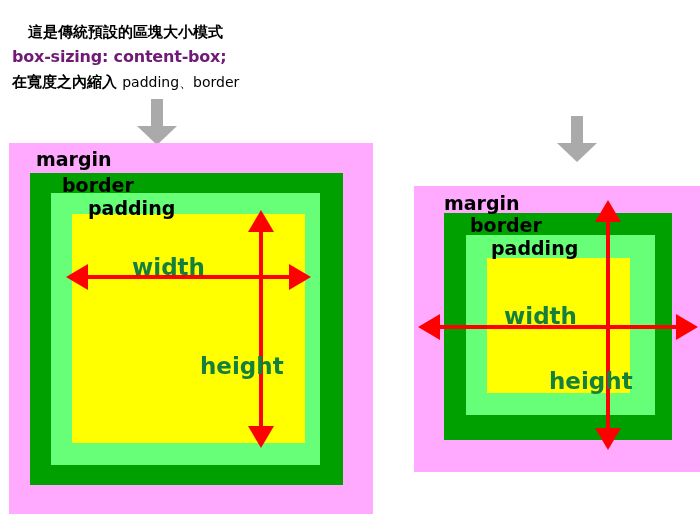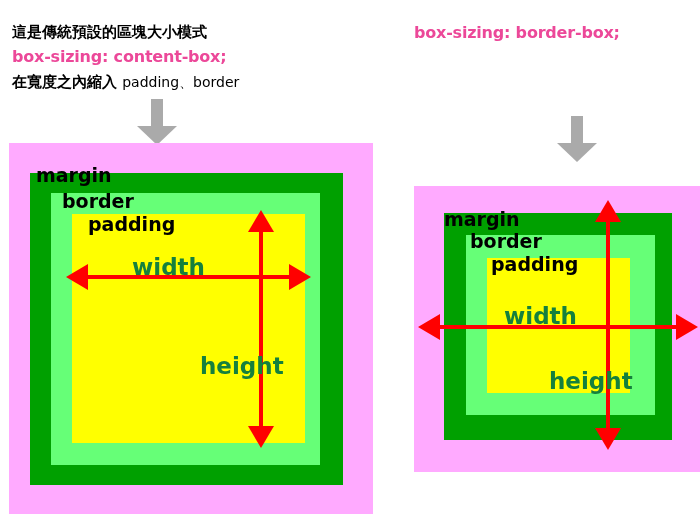--- a/index.html
+++ b/index.html
@@ -23,25 +23,26 @@
     line-height: 1.62;
     white-space: nowrap;
   }
   .caption .line {
     display: block;
   }
   .caption .line.l1 {
     font-size: 15px;
     font-weight: 700;
     letter-spacing: 0px;
+    margin-left: 16px;
   }
   .caption .line.l2 {
     font-size: 16px;
     font-weight: 700;
-    color: #ec4899;
+    color: #701a75;
     letter-spacing: -0.2px;
   }
   .caption .line.l3 {
     font-size: 15px;
     font-weight: 700;
   }
   .caption .line.l3 .mono {
     font-weight: 400;
     font-size: 14px;
   }
@@ -94,21 +95,20 @@
     background: #ffff00;
   }
 
   .box-label {
     position: absolute;
     font-size: 19px;
     font-weight: 700;
     color: #000000;
     white-space: nowrap;
     line-height: 1;
-    margin-top: 16px;
   }
   .dim-label {
     position: absolute;
     font-size: 23px;
     font-weight: 700;
     color: #15803d;
     white-space: nowrap;
     line-height: 1;
   }
 
@@ -218,21 +218,20 @@
 </div>
 <div class="arrow-v" id="arrow-height-left">
   <div class="tip-t"></div>
   <div class="bar"></div>
   <div class="tip-b"></div>
 </div>
 <div class="dim-label" id="label-width-left">width</div>
 <div class="dim-label" id="label-height-left">height</div>
 
 <div class="caption" id="caption-right">
-  <span class="line l2">box-sizing: border-box;</span>
 </div>
 
 <div class="grey-arrow" id="grey-arrow-right">
   <div class="shaft"></div>
   <div class="head"></div>
 </div>
 
 <div class="margin-box" id="margin-box-right"></div>
 <div class="border-box" id="border-box-right"></div>
 <div class="padding-box" id="padding-box-right"></div>

